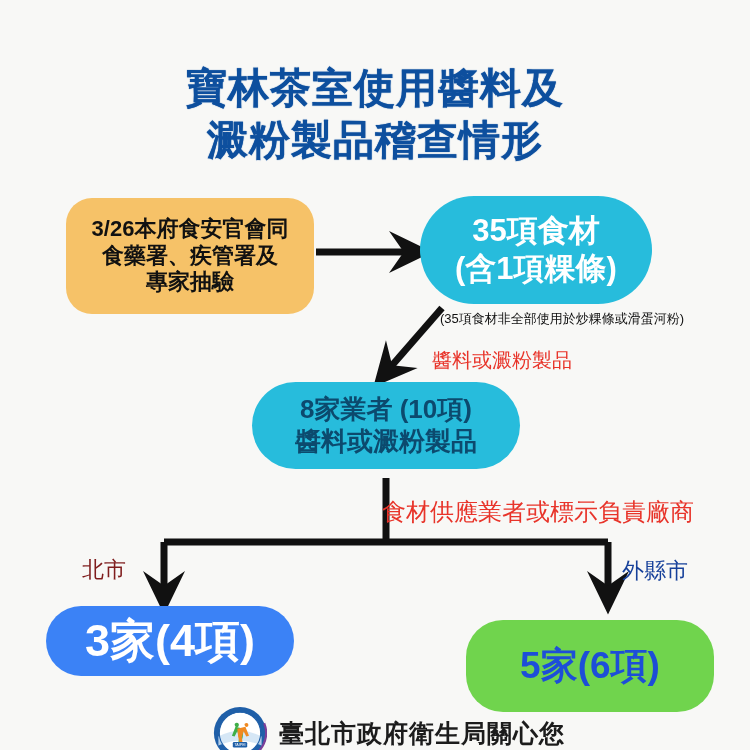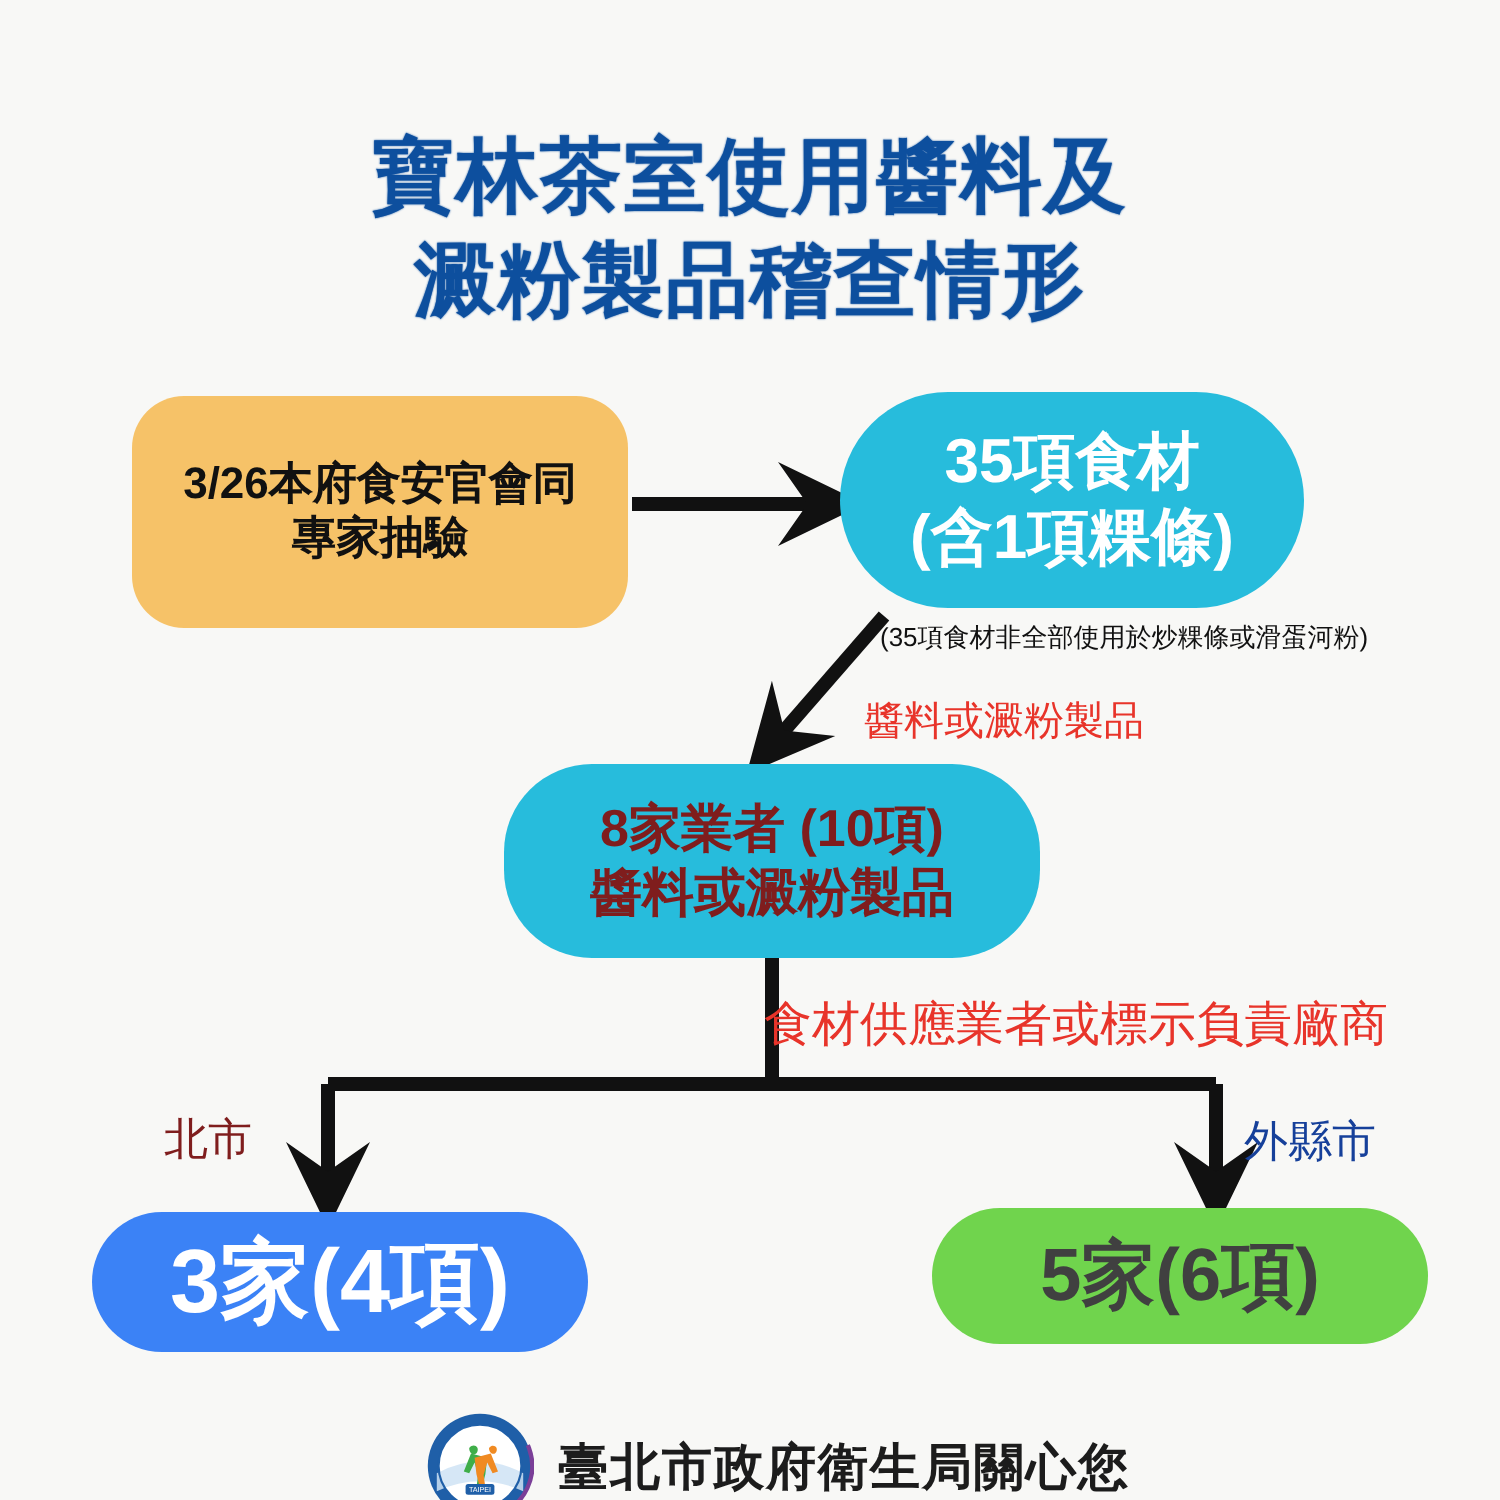--- a/index.html
+++ b/index.html
@@ -71,46 +71,46 @@
     background: #27bcdc;
     border-radius: 54px;
     color: #ffffff;
     font-size: 31px;
   }
 
   #box-vendors {
     left: 252px;
     top: 338px;
     width: 268px;
-    height: 97px;
+    height: 87px;
     background: #27bcdc;
     border-radius: 44px;
-    color: #7f1d1d;
+    color: #0c4a6e;
     font-size: 26px;
   }
 
   #box-taipei {
     left: 46px;
     top: 562px;
     width: 248px;
     height: 70px;
     background: #3b82f6;
     border-radius: 35px;
     color: #ffffff;
     font-size: 45px;
   }
 
   #box-outside {
     left: 466px;
-    top: 560px;
+    top: 576px;
     width: 248px;
-    height: 68px;
+    height: 92px;
     background: #70d44d;
     border-radius: 37px;
-    color: #404040;
+    color: #1d4ed8;
     font-size: 37px;
   }
 
   
   .annot {
     position: absolute;
     font-weight: normal;
     white-space: nowrap;
   }
   #note-ingredients {
@@ -201,20 +201,21 @@
     <line x1="442" y1="264" x2="388" y2="326" stroke="#111111" stroke-width="7" marker-end="url(#ah)"></line>
 
     <line x1="386" y1="434" x2="386" y2="498" stroke="#111111" stroke-width="7"></line>
     <line x1="164" y1="498" x2="608" y2="498" stroke="#111111" stroke-width="7"></line>
     <line x1="164" y1="498" x2="164" y2="548" stroke="#111111" stroke-width="7" marker-end="url(#ah)"></line>
     <line x1="608" y1="498" x2="608" y2="548" stroke="#111111" stroke-width="7" marker-end="url(#ah)"></line>
   </svg>
 
   <div class="pill" id="box-sampling">
     <span class="ln">3/26本府食安官會同</span>
+    <span class="ln">食藥署、疾管署及</span>
     <span class="ln">專家抽驗</span>
   </div>
 
   <div class="pill" id="box-ingredients">
     <span class="ln">35項食材</span>
     <span class="ln">(含1項粿條)</span>
   </div>
 
   <div class="annot" id="note-ingredients">(35項食材非全部使用於炒粿條或滑蛋河粉)</div>
 

